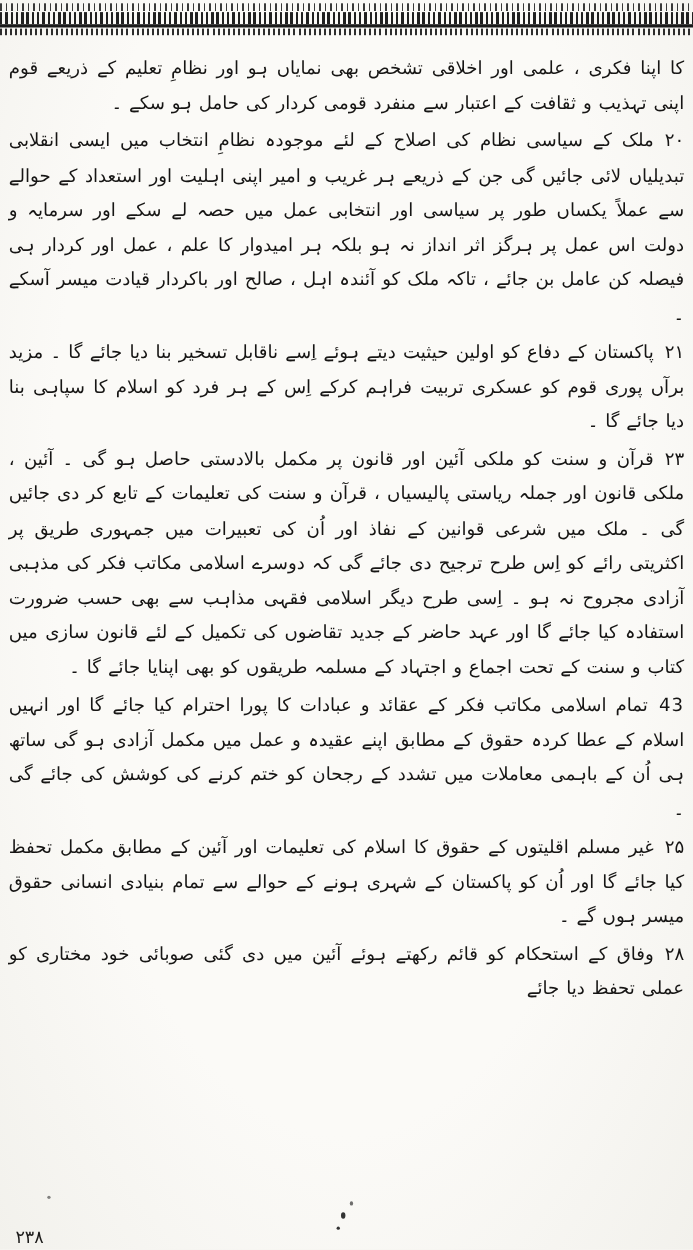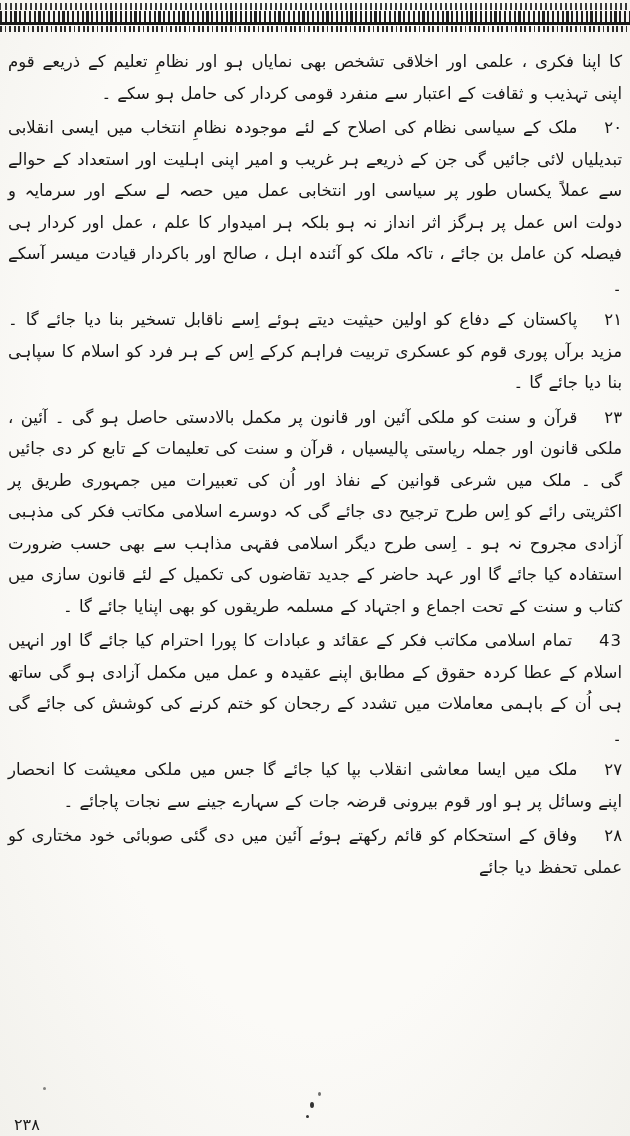--- a/index.html
+++ b/index.html
@@ -45,21 +45,21 @@
   }
   .text-block p {
     margin: 0 0 3px 0;
     font-size: 16.5px;
     line-height: 31.5px;
     text-align: justify;
     word-spacing: 1px;
   }
   .num {
     display: inline-block;
-    margin-left: 27px;
+    margin-left: 10px;
     letter-spacing: 1px;
   }
   .page-number {
     position: absolute;
     bottom: 2px;
     left: 14px;
     font-size: 16px;
     letter-spacing: 2px;
     color: #1b1a19;
   }
@@ -85,23 +85,23 @@
 
     <p><span class="num">۲۰</span><span>ملک کے سیاسی نظام کی اصلاح کے لئے موجودہ نظامِ انتخاب میں ایسی انقلابی تبدیلیاں لائی جائیں گی جن کے ذریعے ہر غریب و امیر اپنی اہلیت اور استعداد کے حوالے سے عملاً یکساں طور پر سیاسی اور انتخابی عمل میں حصہ لے سکے اور سرمایہ و دولت اس عمل پر ہرگز اثر انداز نہ ہو بلکہ ہر امیدوار کا علم ، عمل اور کردار ہی فیصلہ کن عامل بن جائے ، تاکہ ملک کو آئندہ اہل ، صالح اور باکردار قیادت میسر آسکے ۔</span></p>
 
     <p><span class="num">۲۱</span><span>پاکستان کے دفاع کو اولین حیثیت دیتے ہوئے اِسے ناقابل تسخیر بنا دیا جائے گا ۔ مزید برآں پوری قوم کو عسکری تربیت فراہم کرکے اِس کے ہر فرد کو اسلام کا سپاہی بنا دیا جائے گا ۔</span></p>
 
 
     <p><span class="num">۲۳</span><span>قرآن و سنت کو ملکی آئین اور قانون پر مکمل بالادستی حاصل ہو گی ۔ آئین ، ملکی قانون اور جملہ ریاستی پالیسیاں ، قرآن و سنت کی تعلیمات کے تابع کر دی جائیں گی ۔ ملک میں شرعی قوانین کے نفاذ اور اُن کی تعبیرات میں جمہوری طریق پر اکثریتی رائے کو اِس طرح ترجیح دی جائے گی کہ دوسرے اسلامی مکاتب فکر کی مذہبی آزادی مجروح نہ ہو ۔ اِسی طرح دیگر اسلامی فقہی مذاہب سے بھی حسب ضرورت استفادہ کیا جائے گا اور عہد حاضر کے جدید تقاضوں کی تکمیل کے لئے قانون سازی میں کتاب و سنت کے تحت اجماع و اجتہاد کے مسلمہ طریقوں کو بھی اپنایا جائے گا ۔</span></p>
 
     <p><span class="num">43</span><span>تمام اسلامی مکاتب فکر کے عقائد و عبادات کا پورا احترام کیا جائے گا اور انہیں اسلام کے عطا کردہ حقوق کے مطابق اپنے عقیدہ و عمل میں مکمل آزادی ہو گی ساتھ ہی اُن کے باہمی معاملات میں تشدد کے رجحان کو ختم کرنے کی کوشش کی جائے گی ۔</span></p>
 
+    <p><span class="num">۲۵</span><span>غیر مسلم اقلیتوں کے حقوق کا اسلام کی تعلیمات اور آئین کے مطابق مکمل تحفظ کیا جائے گا اور اُن کو پاکستان کے شہری ہونے کے حوالے سے تمام بنیادی انسانی حقوق میسر ہوں گے ۔</span></p>
 
 
-    <p><span class="num">۲۷</span><span>ملک میں ایسا معاشی انقلاب بپا کیا جائے گا جس میں ملکی معیشت کا انحصار اپنے وسائل پر ہو اور قوم بیرونی قرضہ جات کے سہارے جینے سے نجات پاجائے ۔</span></p>
 
     <p><span class="num">۲۸</span><span>وفاق کے استحکام کو قائم رکھتے ہوئے آئین میں دی گئی صوبائی خود مختاری کو عملی تحفظ دیا جائے</span></p>
 
   </main>
 
   <div class="page-number">۲۳۸</div>
 
   <div class="speck s1"></div>
   <div class="speck s2"></div>
   <div class="speck s3"></div>

